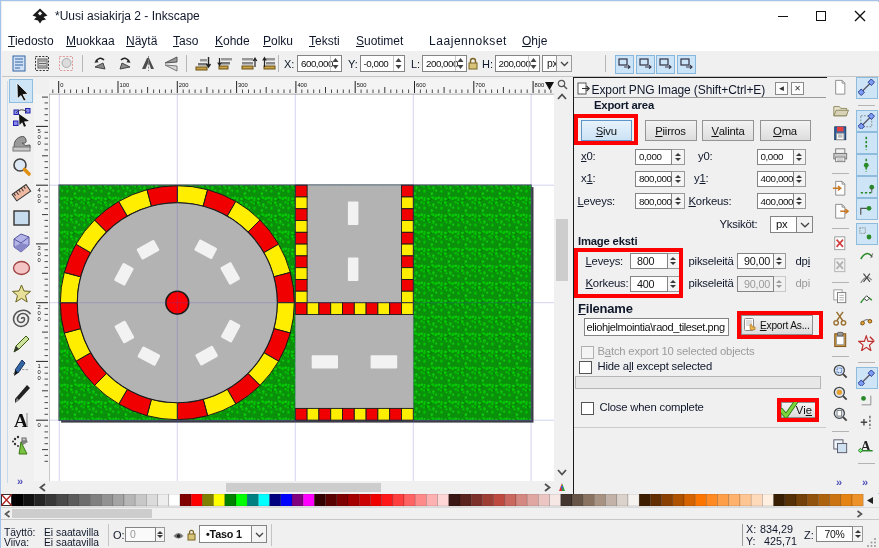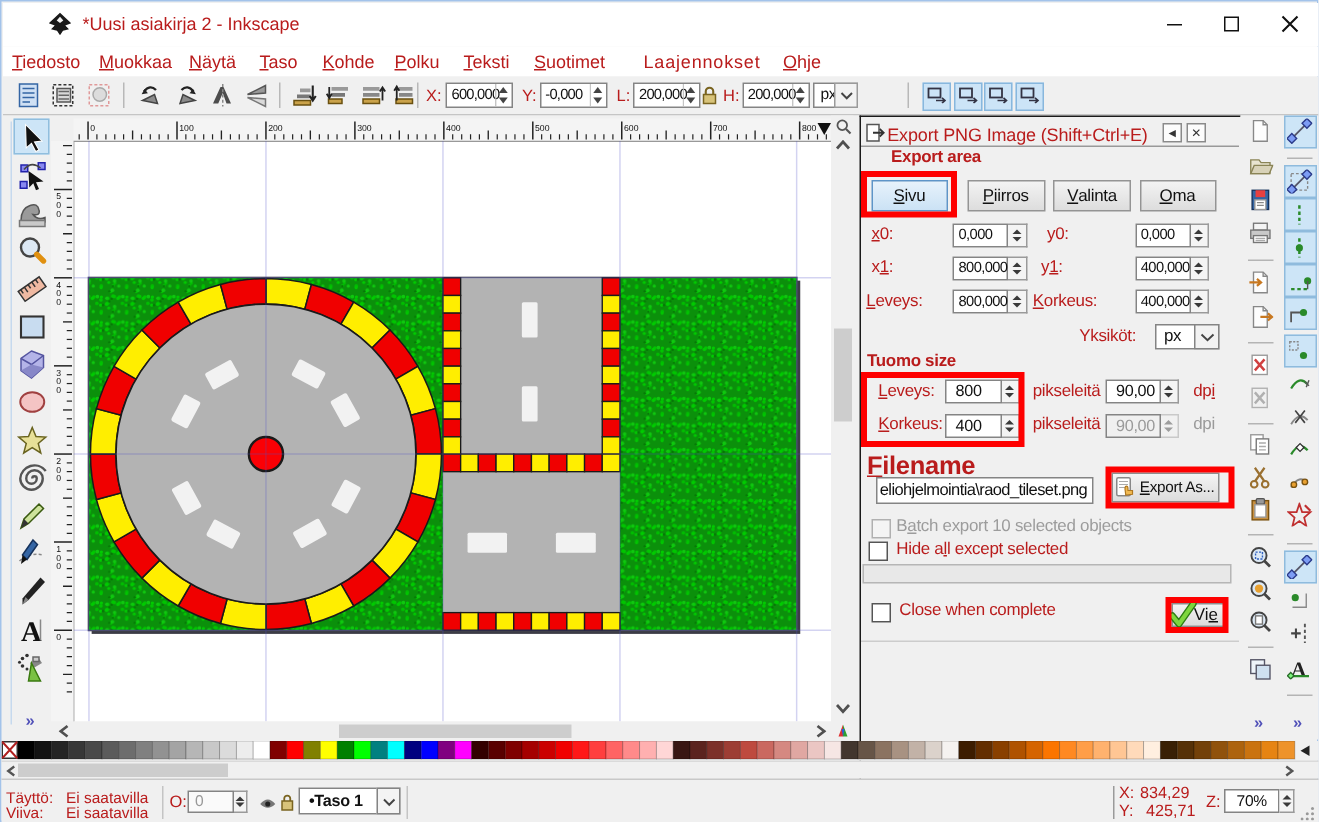--- a/index.html
+++ b/index.html
@@ -1,20 +1,20 @@
 <!DOCTYPE html>
 <html><head><meta charset="utf-8"><title>Inkscape</title>
 <style>
 *{margin:0;padding:0;box-sizing:border-box;}
 html,body{width:879px;height:548px;overflow:hidden;}
 body{font-family:"Liberation Sans",sans-serif;background:#fff;position:relative;}
 #root{position:absolute;left:0;top:0;width:879px;height:548px;background:#f0f0f0;
  border:1px solid #a3c3ea;}
 .abs{position:absolute;}
-.lbl{position:absolute;white-space:nowrap;color:#b91c1c;}
+.lbl{position:absolute;white-space:nowrap;color:#0f172a;}
 .fld{position:absolute;background:#fff;border:1px solid #848484;font-size:10.4px;color:#111;
  display:flex;align-items:center;letter-spacing:-0.2px;}
 .spin{position:absolute;background:#f4f4f4;border:1px solid #9a9a9a;border-left:none;}
 .spin:before{content:"";position:absolute;left:50%;margin-left:-3px;top:3px;border-left:3px solid transparent;
  border-right:3px solid transparent;border-bottom:3.5px solid #3a3a3a;}
 .spin:after{content:"";position:absolute;left:50%;margin-left:-3px;bottom:3px;border-left:3px solid transparent;
  border-right:3px solid transparent;border-top:3.5px solid #3a3a3a;}
 .btn{position:absolute;background:linear-gradient(#f4f4f4,#dcdcdc);border:1px solid #8e8e8e;
  font-size:11.5px;color:#111;display:flex;align-items:center;justify-content:center;white-space:nowrap;}
 .chk{position:absolute;width:13px;height:13px;background:#fff;border:1px solid #555;}
@@ -593,36 +593,36 @@
       <div class="spin" style="left:98.0px;top:115.1px;width:12.5px;height:16px;"></div>
       <div class="lbl" style="left:114.5px;top:116.6px;font-size:11.3px;letter-spacing:-0.2px;"><span class="u">K</span>orkeus:</div>
       <div class="fld" style="left:182.5px;top:115.1px;width:37px;height:16px;padding-left:3px;font-size:9.8px;letter-spacing:-0.4px;">400,000</div>
       <div class="spin" style="left:219.5px;top:115.1px;width:12.5px;height:16px;"></div>
       <div class="lbl" style="left:145.5px;top:139.5px;font-size:11.3px;letter-spacing:-0.2px;">Yksiköt:</div>
       <div class="fld" style="left:196.0px;top:137.5px;width:43px;height:17.5px;padding-left:5px;font-size:11.3px;letter-spacing:-0.2px;">px</div>
       <div class="abs" style="left:221.5px;top:137.5px;width:17.5px;height:17.5px;background:#f2f2f2;border:1px solid #848484;"></div>
       <svg class="abs" style="left:225.5px;top:144.0px;" width="10" height="6" viewBox="0 0 10 6">
         <path d="M1 1 L5 4.8 L9 1" stroke="#444" stroke-width="1.3" fill="none"></path>
       </svg>
-      <div class="lbl" style="left:4.0px;top:157.1px;font-size:11.3px;letter-spacing:-0.2px;font-weight:bold;">Tuomo size</div>
+      <div class="lbl" style="left:4.0px;top:157.1px;font-size:11.3px;letter-spacing:-0.2px;font-weight:bold;">Image eksti</div>
       <div class="lbl" style="left:11.5px;top:176.8px;font-size:11.3px;letter-spacing:-0.2px;"><span class="u">L</span>eveys:</div>
       <div class="fld" style="left:56.0px;top:175.3px;width:37.5px;height:16px;padding-left:6px;font-size:10.8px;">800</div>
       <div class="spin" style="left:93.5px;top:175.3px;width:12.5px;height:16px;"></div>
       <div class="lbl" style="left:114.5px;top:176.8px;font-size:11.3px;letter-spacing:-0.2px;">pikseleitä</div>
       <div class="fld" style="left:163.0px;top:175.3px;width:36.5px;height:16px;padding-left:6px;font-size:10.8px;">90,00</div>
       <div class="spin" style="left:199.5px;top:175.3px;width:12.5px;height:16px;"></div>
       <div class="lbl" style="left:221.5px;top:176.8px;font-size:11.3px;letter-spacing:-0.2px;">dp<span class="u">i</span></div>
       <div class="lbl" style="left:11.5px;top:199.10000000000002px;font-size:11.3px;letter-spacing:-0.2px;"><span class="u">K</span>orkeus:</div>
       <div class="fld" style="left:56.0px;top:197.60000000000002px;width:37.5px;height:16px;padding-left:6px;font-size:10.8px;">400</div>
       <div class="spin" style="left:93.5px;top:197.60000000000002px;width:12.5px;height:16px;"></div>
       <div class="lbl" style="left:114.5px;top:199.10000000000002px;font-size:11.3px;letter-spacing:-0.2px;">pikseleitä</div>
       <div class="fld" style="left:163.0px;top:197.60000000000002px;width:36.5px;height:16px;padding-left:6px;font-size:10.8px;color:#9a9a9a;background:#f0f0f0;">90,00</div>
       <div class="spin" style="left:199.5px;top:197.60000000000002px;width:12.5px;height:16px;opacity:0.45;"></div>
       <div class="lbl" style="left:221.5px;top:199.10000000000002px;font-size:11.3px;letter-spacing:-0.2px;color:#9a9a9a;">dpi</div>
-      <div class="lbl" style="left:4.0px;top:222.7px;font-size:17px;letter-spacing:-0.2px;font-weight:bold;"><span class="u">F</span>ilename</div>
+      <div class="lbl" style="left:4.0px;top:222.7px;font-size:13px;letter-spacing:-0.2px;font-weight:bold;"><span class="u">F</span>ilename</div>
       <div class="fld" style="left:9.5px;top:240.0px;width:145.5px;height:18px;padding-left:2px;font-size:11px;letter-spacing:-0.4px;overflow:hidden;">eliohjelmointia\raod_tileset.png</div>
       <div class="btn" style="left:166.5px;top:237.3px;width:72.5px;height:20px;font-size:10.2px;letter-spacing:-0.2px;"><svg width="13" height="14" viewBox="0 0 13 14" style="margin-right:3px;">
           <rect x="0.5" y="0.5" width="9" height="12" rx="1" fill="#fff" stroke="#888"></rect>
           <path d="M2 3h6M2 5h6M2 7h4" stroke="#aaa" stroke-width="0.8"></path>
           <path d="M6 8 C6 5.5 8 5.5 8 8 L8 9 L11 9 L11 11.5 L6.5 12 Z" fill="#f0b952" stroke="#b07820" stroke-width="0.8"></path>
         </svg><span class="u">E</span>xport As...</div>
       <div class="chk" style="left:6.5px;top:267.5px;border-color:#b0b0b0;background:#f4f4f4;"></div>
       <div class="lbl" style="left:23.5px;top:267.0px;font-size:11.3px;letter-spacing:-0.2px;color:#9c9c9c;">B<span class="u">a</span>tch export 10 selected objects</div>
       <div class="chk" style="left:4.5px;top:283.0px;"></div>
       <div class="lbl" style="left:23.5px;top:282.0px;font-size:11.3px;letter-spacing:-0.2px;">Hide a<span class="u">l</span>l except selected</div>

